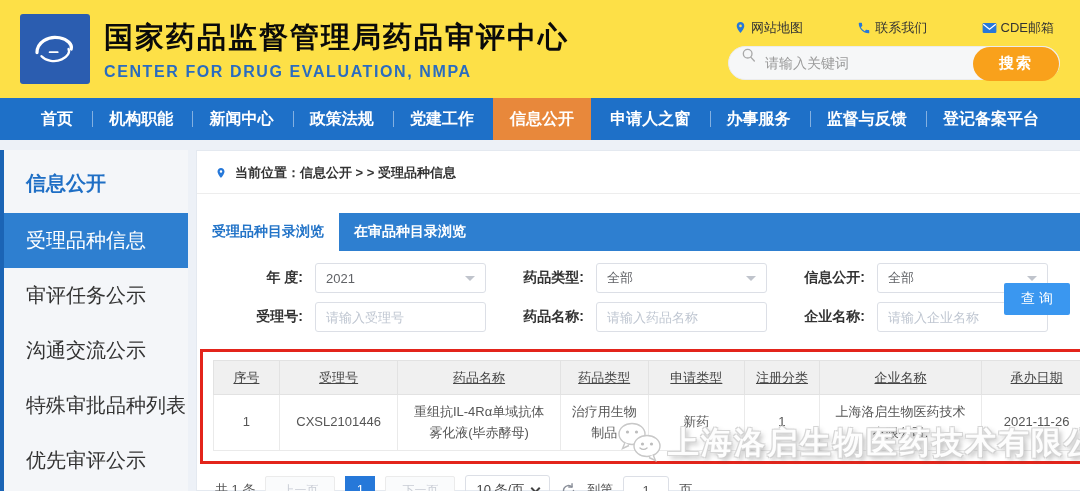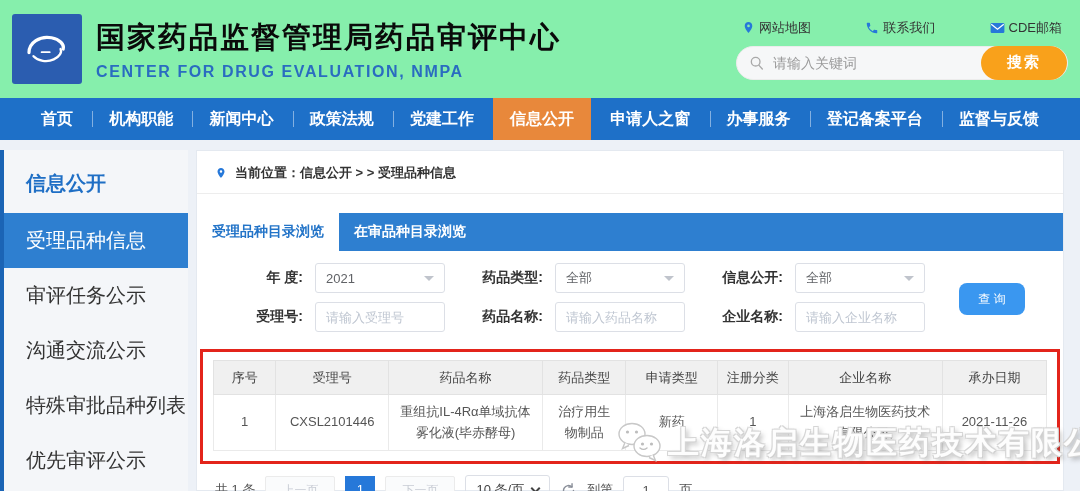--- a/index.html
+++ b/index.html
@@ -1,28 +1,28 @@
 <!DOCTYPE html>
 <html><head>
 <meta charset="utf-8">
 <style>
   * { margin:0; padding:0; box-sizing:border-box; }
   html,body { width:1080px; height:491px; overflow:hidden;
     font-family:"Liberation Sans","DejaVu Sans",sans-serif; background:#edf1f7; }
 
   
-  .header { height:98px; background:#86efac; display:flex; align-items:center; padding:0 12px; }
+  .header { height:98px; background:#fde047; display:flex; align-items:center; padding:0 20px; }
   .logo { width:70px; height:70px; background:#2b5db0; border-radius:3px; display:flex;
     align-items:center; justify-content:center; margin-right:14px; flex:0 0 auto; }
   .title-cn { font-size:29px; font-weight:bold; color:#0a0a0a; letter-spacing:2px; }
   .title-en { font-size:16px; font-weight:bold; color:#2a6cc0; letter-spacing:1.6px; margin-top:5px; }
   .header-right { margin-left:auto; width:332px; display:flex; flex-direction:column; gap:9px; }
   .quick-links { display:flex; justify-content:space-between; padding:0 6px; font-size:13px; color:#333; }
   .qlink { display:flex; align-items:center; gap:4px; cursor:pointer; }
-  .search-bar { display:flex; align-items:center; background:#f6f7f8; border:1px solid #ececec;
+  .search-bar { display:flex; background:#f6f7f8; border:1px solid #ececec;
     border-radius:17px; height:34px; position:relative; }
   .search-bar svg { position:absolute; left:12px; }
   .search-input { flex:1; border:none; background:transparent; padding:0 8px 0 36px; font-size:14px;
     color:#333; outline:none; min-width:0; }
   .search-input::placeholder { color:#9a9a9a; }
   .search-btn { width:86px; height:34px; border:none; border-radius:17px; background:#f9a11b;
     color:#fff; font-size:15px; font-weight:bold; cursor:pointer; letter-spacing:2px; }
 
   
   .nav { height:42px; background:#1e70c8; display:flex; align-items:stretch;
@@ -51,35 +51,35 @@
   .tabbar { display:flex; background:#2e7fd0; height:38px; margin-top:19px; }
   .tab { width:142px; display:flex; align-items:center; justify-content:center; color:#fff;
     font-size:14px; font-weight:bold; cursor:pointer; }
   .tab.active { background:#fff; color:#2374c8; }
 
   .filters { position:relative; padding:12px 34px 6px; }
   .f-row { display:flex; align-items:center; margin-bottom:9px; }
   .f-field { display:flex; align-items:center; margin-right:26px; }
   .f-label { width:72px; text-align:right; margin-right:12px; font-size:14px; font-weight:bold;
     color:#333; white-space:nowrap; }
-  .f-select, .f-input { width:130px; height:30px; border:1px solid #dcdfe6; border-radius:3px;
+  .f-select, .f-input { width:171px; height:30px; border:1px solid #dcdfe6; border-radius:3px;
     font-size:13px; color:#606266; background:#fff; }
   .f-select { display:flex; align-items:center; padding:0 10px; position:relative; cursor:pointer; }
   .caret { position:absolute; right:10px; width:0; height:0; border-left:5px solid transparent;
     border-right:5px solid transparent; border-top:5px solid #c0c4cc; }
   .f-input { padding:0 10px; outline:none; }
   .f-input::placeholder { color:#bfc6d1; }
   .query-btn { position:absolute; right:38px; top:50%; transform:translateY(-50%); width:66px;
-    height:32px; background:#3a97f0; border:none; border-radius:8px; color:#fff; font-size:12px;
+    height:32px; background:#3a97f0; border:none; border-radius:2px; color:#fff; font-size:14px;
     cursor:pointer; white-space:nowrap; }
 
   .red-box { margin:2px 3px 0; border:3px solid #e3241b; padding:8px 10px 10px; }
   table { width:100%; border-collapse:collapse; table-layout:fixed; }
   th { background:#f0f0f0; border:1px solid #e2e2e2; font-size:13px; font-weight:normal;
-    color:#444; height:34px; }
+    color:#444; height:34px;text-decoration:underline; }
   td { border:1px solid #eaeaea; font-size:13px; color:#555; text-align:center; height:56px;
     padding:4px 10px; line-height:1.55; }
   th:nth-child(1){width:7.5%} th:nth-child(2){width:13.5%} th:nth-child(3){width:18.5%}
   th:nth-child(4){width:10%} th:nth-child(5){width:11%} th:nth-child(6){width:8.5%}
   th:nth-child(7){width:18.5%} th:nth-child(8){width:12.5%}
 
   .pagination { display:flex; align-items:center; gap:10px; padding:11px 18px; font-size:13px;
     color:#555; }
   .pg-btn { min-width:70px; height:28px; line-height:26px; text-align:center;
     border:1px solid #ebebeb; background:#fafbfc; color:#c8ccd4; font-size:12px; border-radius:2px; }
@@ -150,22 +150,22 @@
 
 <div class="nav">
   <div class="nav-item">首页</div>
   <div class="nav-item">机构职能</div>
   <div class="nav-item">新闻中心</div>
   <div class="nav-item">政策法规</div>
   <div class="nav-item">党建工作</div>
   <div class="nav-item active">信息公开</div>
   <div class="nav-item">申请人之窗</div>
   <div class="nav-item">办事服务</div>
+  <div class="nav-item">监督与反馈</div>
   <div class="nav-item">登记备案平台</div>
-  <div class="nav-item">监督与反馈</div>
 </div>
 
 <div class="content">
 
   <div class="side-wrap">
     <div class="side-accent"></div>
     <div class="sidebar">
       <div class="sidebar-title">信息公开</div>
       <div class="side-item active">受理品种信息</div>
       <div class="side-item">审评任务公示</div>

